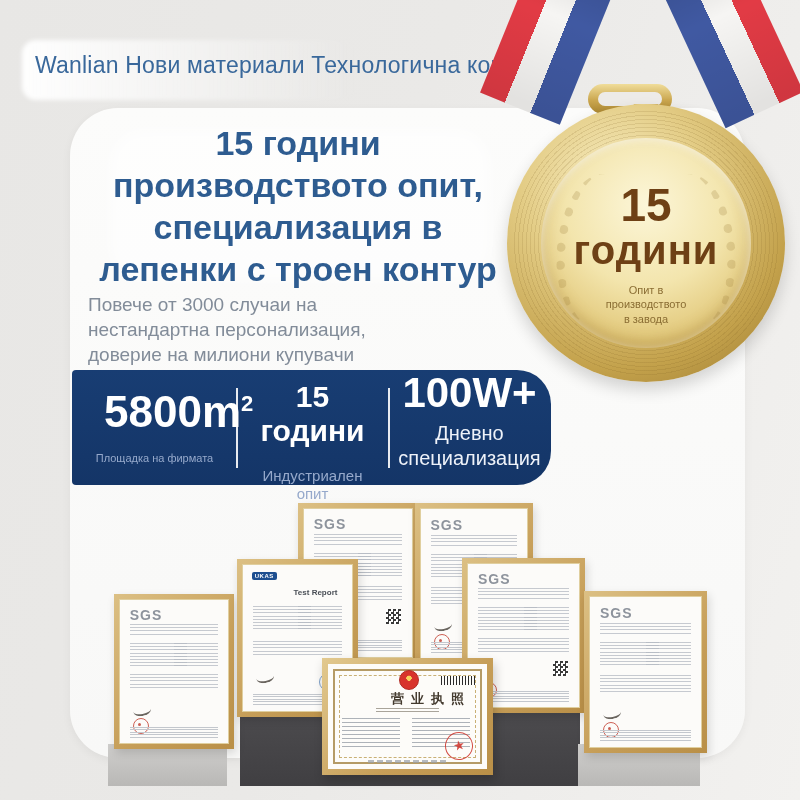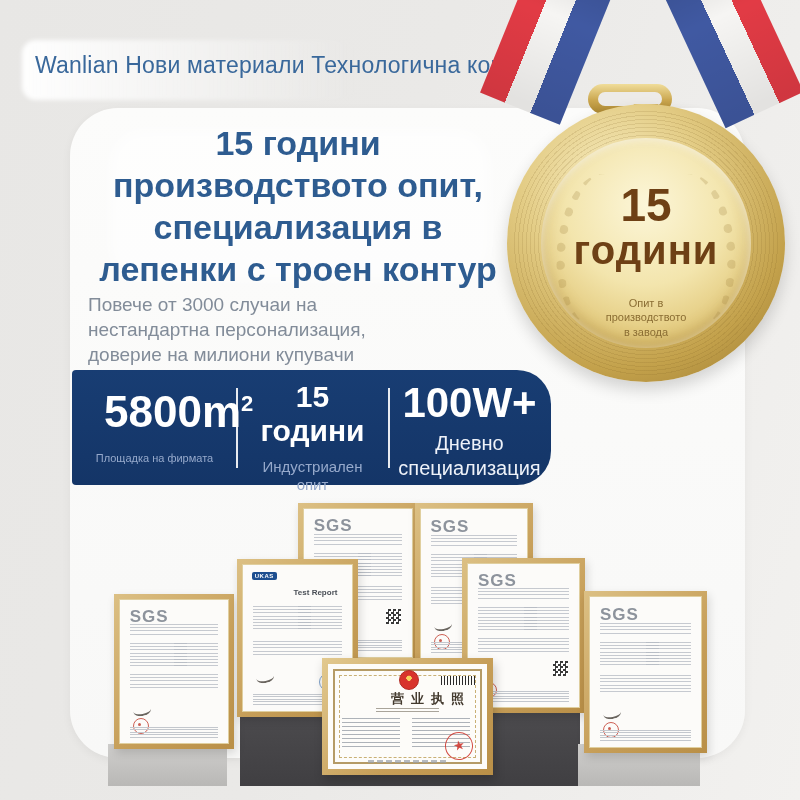--- a/index.html
+++ b/index.html
@@ -23,27 +23,27 @@
     font-size:34px;line-height:42px;font-weight:600;color:#2e5c90;}
   .hero-sub{position:absolute;left:88px;top:292px;width:420px;text-align:left;
     font-size:19px;line-height:25px;color:#828c99;}
 
   
   .stats-bar{position:absolute;left:72px;top:370px;width:479px;height:115px;z-index:3;
     background:linear-gradient(#183d73,#143567);border-radius:4px 34px 34px 4px;display:flex;}
   .stat{position:relative;text-align:center;color:#fff;}
   .stat1{width:165px;padding-top:20px;}
   .stat2{width:151px;padding-top:10px;}
-  .stat3{width:163px;padding-top:12px;}
+  .stat3{width:163px;padding-top:2px;}
   .stat-value{font-size:44px;font-weight:700;line-height:1;padding-left:32px;}
   .stat-value sup{font-size:22px;}
   .stat-value3{font-size:42px;font-weight:700;line-height:1;}
   .stat-label1{margin-top:18px;font-size:11px;color:#96a9cb;}
   .stat-value2{font-size:30px;font-weight:600;line-height:1.12;}
-  .stat-label2{margin-top:11px;font-size:15px;line-height:1.2;color:#96a9cb;}
+  .stat-label2{margin-top:20px;font-size:15px;line-height:1.2;color:#96a9cb;}
   .stat-label3{margin-top:7px;font-size:20px;line-height:1.25;color:#eef2f9;}
   .vdiv{position:absolute;top:18px;width:2px;height:80px;background:rgba(255,255,255,.9);}
   .vdiv1{left:164px;} .vdiv2{left:316px;}
 
   
   .ribbon{position:absolute;width:86px;}
   .ribbon-left{left:535px;top:-35px;height:155px;transform:rotate(22deg);transform-origin:50% 0;
     background:linear-gradient(to right,#e23b45 0 31%,#f6f5f3 31% 63%,#4059a2 63% 100%);z-index:9;}
   .ribbon-right{left:654px;top:-35px;height:160px;transform:rotate(-25deg);transform-origin:50% 0;
     background:linear-gradient(to left,#e23b45 0 31%,#f6f5f3 31% 63%,#4059a2 63% 100%);z-index:8;}
@@ -62,41 +62,41 @@
   .medal-rings{position:absolute;inset:6px;border-radius:50%;
     background:repeating-radial-gradient(circle at 50% 50%,transparent 0 3px,rgba(120,90,30,.14) 3px 4px);}
   .medal-face{position:absolute;inset:34px;border-radius:50%;text-align:center;
     background:radial-gradient(circle at 50% 32%,#fcf6d8 0%,#f3e5ad 45%,#ddc06c 85%,#cdb05b 100%);
     box-shadow:inset 0 2px 8px rgba(255,255,255,.65), inset 0 -6px 14px rgba(140,100,30,.35);}
   .laurel{position:absolute;width:70px;height:150px;border-radius:50%;}
   .laurel-l{left:16px;top:36px;border-left:9px dotted rgba(150,120,50,.22);transform:rotate(6deg);}
   .laurel-r{right:16px;top:36px;border-right:9px dotted rgba(150,120,50,.22);transform:rotate(-6deg);}
   .medal-num{margin-top:44px;font-size:46px;font-weight:600;color:#6e4015;line-height:1;}
   .medal-unit{margin-top:2px;font-size:40px;font-weight:600;color:#6e4015;letter-spacing:1px;line-height:1;}
-  .medal-caption{margin-top:26px;font-size:11px;line-height:1.3;color:#8a6d33;}
+  .medal-caption{margin-top:13px;font-size:11px;line-height:1.3;color:#8a6d33;}
 
   
   .pedestal-dark{position:absolute;left:240px;top:658px;width:340px;height:128px;z-index:2;
     background:linear-gradient(#555457,#403f42);}
   .pedestal-light{position:absolute;top:744px;height:42px;z-index:2;
     background:linear-gradient(#cfcecc,#b9b8b6);}
   .pl-left{left:108px;width:119px;}
   .pl-right{left:578px;width:122px;}
 
   
   .cert{position:absolute;padding:5px;background:linear-gradient(135deg,#dcc084,#c69e58 60%,#b98f47);
     box-shadow:2px 4px 9px rgba(0,0,0,.14);}
   .ci{position:relative;width:100%;height:100%;background:#fcfbf9;border:1px solid #e0cf9f;box-sizing:border-box;}
   .c-left{left:114px;top:594px;width:110px;height:145px;z-index:4;}
   .c-midleft{left:237px;top:559px;width:111px;height:148px;z-index:5;}
   .c-topmid{left:298px;top:503px;width:110px;height:150px;z-index:3;}
   .c-topright{left:415px;top:503px;width:108px;height:152px;z-index:3;}
   .c-midright{left:462px;top:558px;width:113px;height:145px;z-index:4;}
   .c-right{left:584px;top:591px;width:113px;height:152px;z-index:4;}
-  .sgs{position:absolute;top:5%;left:9%;font-weight:700;font-size:17px;color:#8d939c;letter-spacing:1px;}
+  .sgs{position:absolute;top:5%;left:9%;font-weight:700;font-size:14px;color:#8d939c;letter-spacing:1px;}
   .tb{position:absolute;left:9%;right:9%;background:repeating-linear-gradient(#b4b9c2 0 1px,transparent 1px 3.2px);opacity:.75;}
   .tb1{top:17%;height:9%;}
   .tb2{top:30%;height:17%;right:38%;}
   .tb2b{top:30%;height:17%;left:50%;}
   .tb3{top:52%;height:11%;}
   .sig{position:absolute;left:12%;bottom:19%;width:18px;height:9px;border-bottom:2px solid #6a655f;
     transform:rotate(-10deg);border-radius:50%;}
   .seal{position:absolute;left:12%;bottom:6%;width:14px;height:14px;border:1.5px solid #c0392b;
     border-radius:50%;opacity:.8;}
   .seal::after{content:"";position:absolute;left:4px;top:4px;width:3px;height:3px;background:#c0392b;border-radius:50%;}

